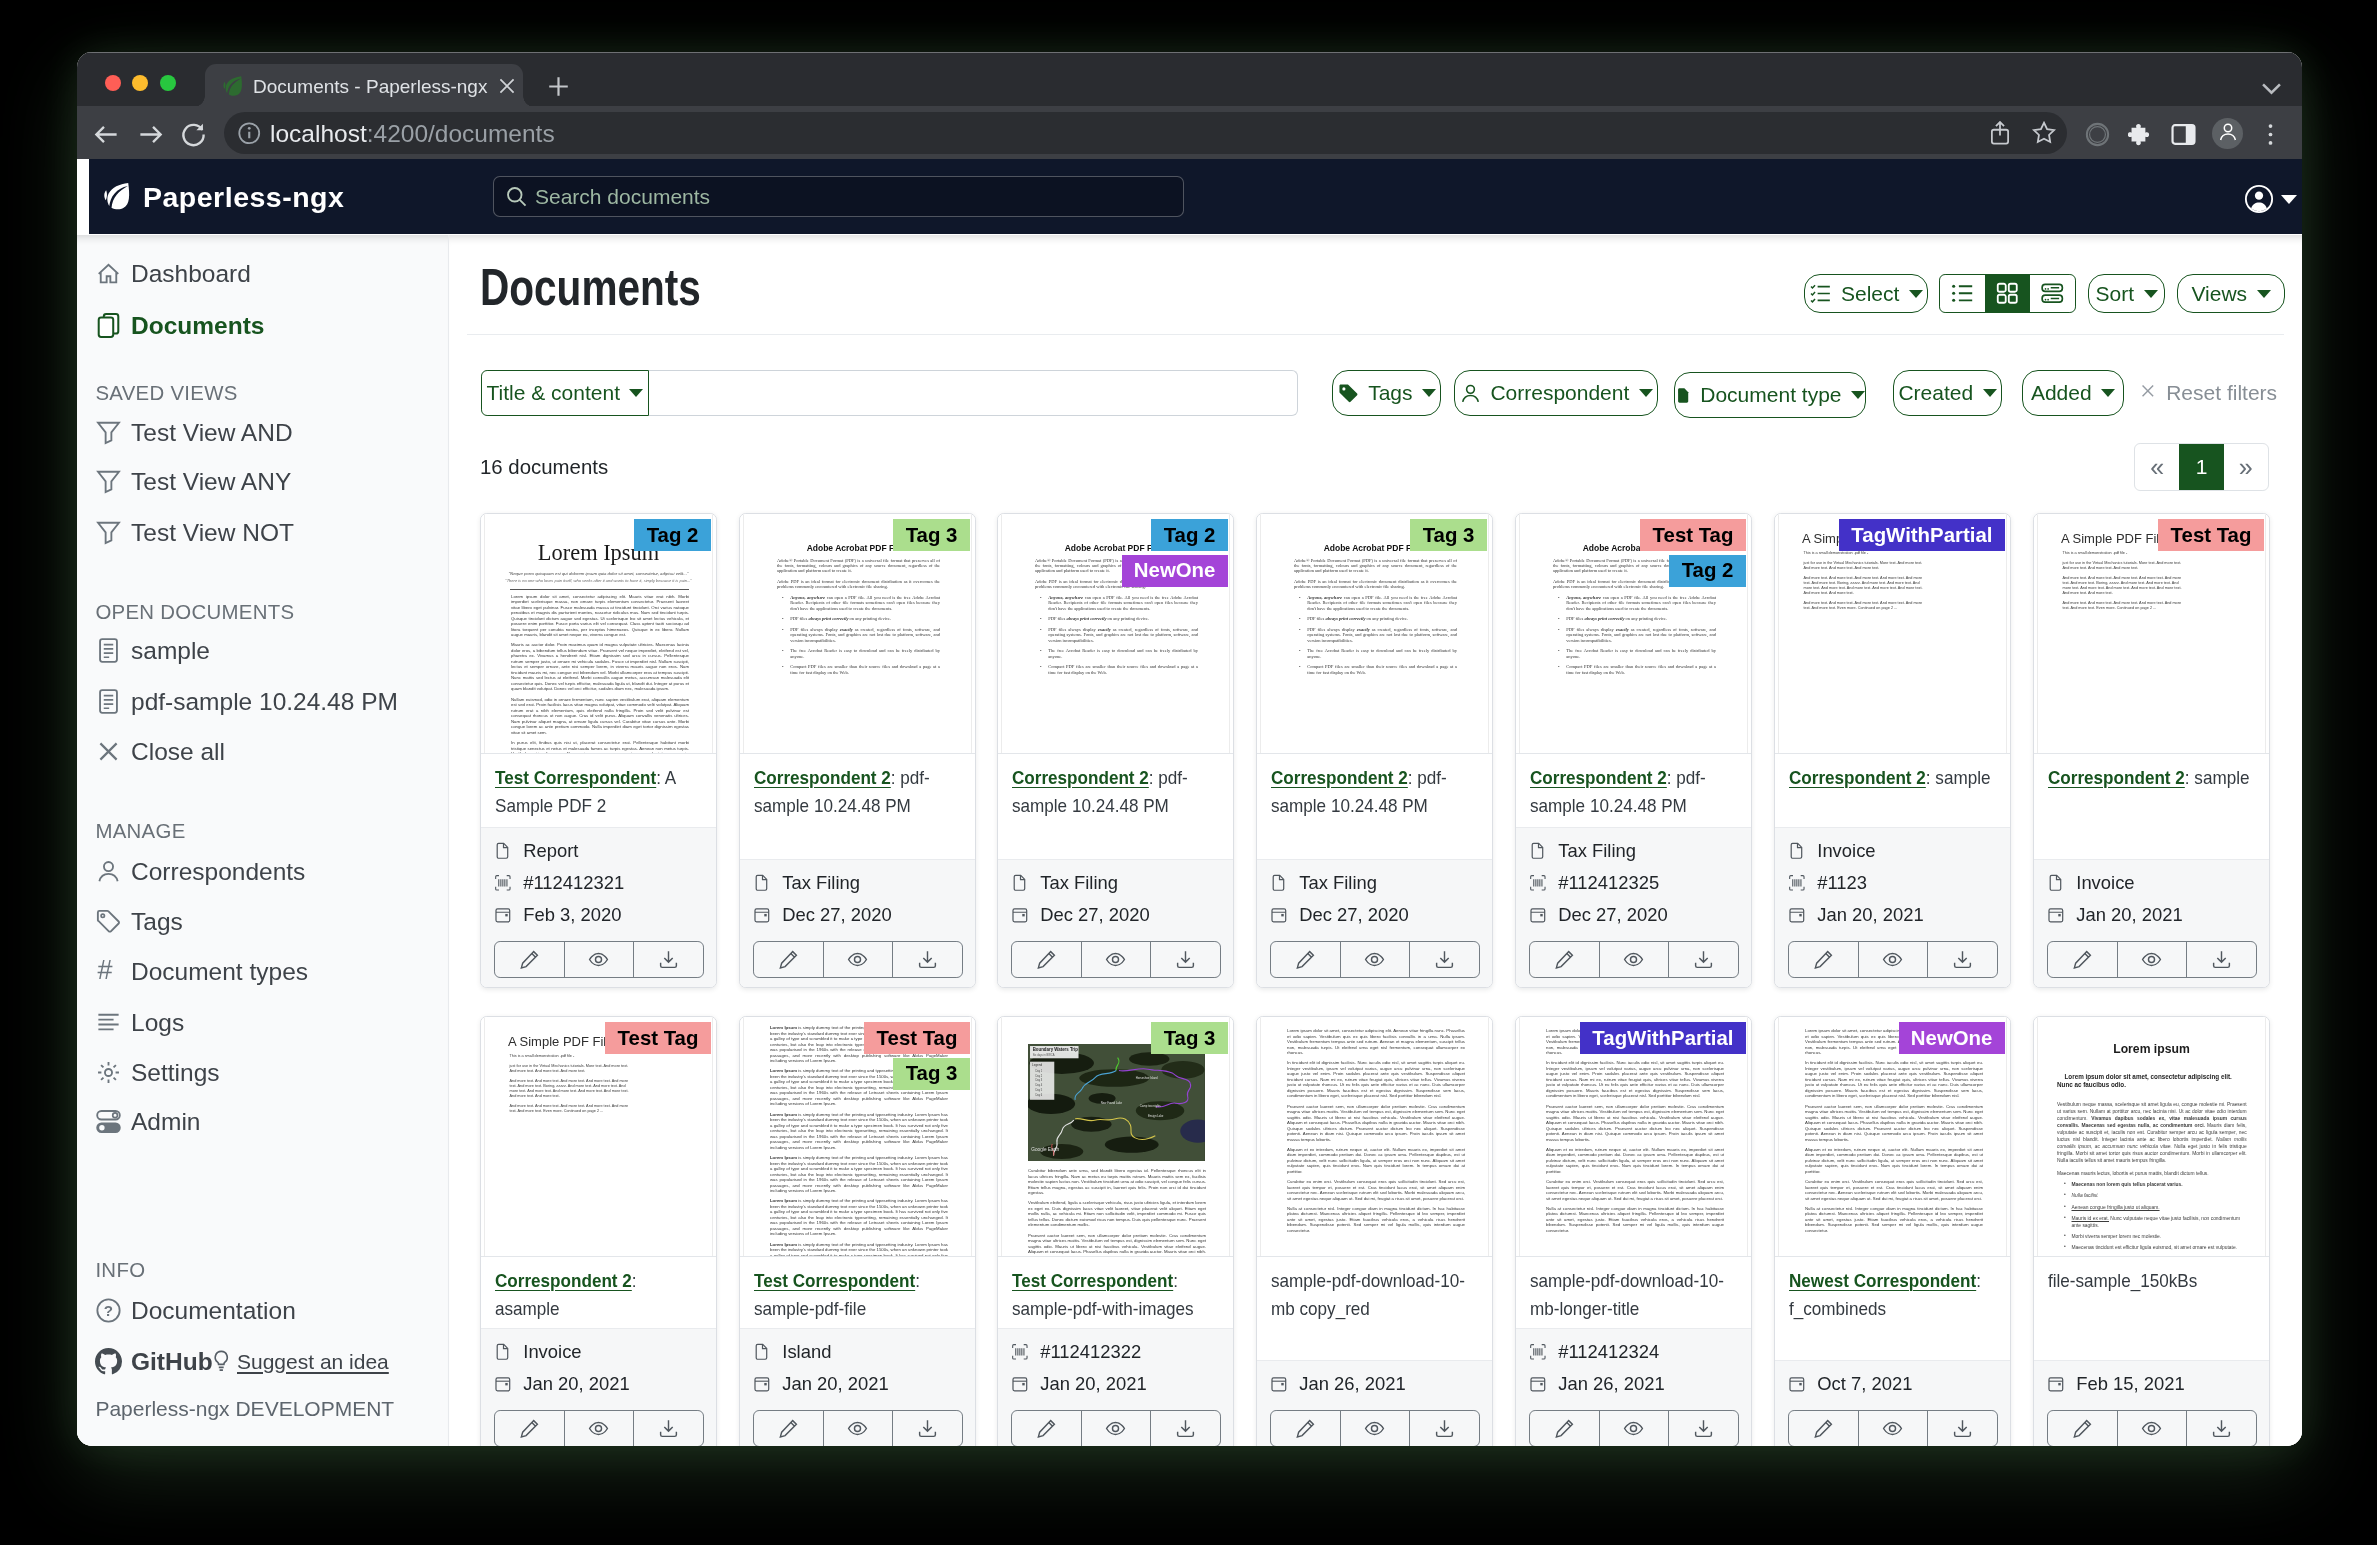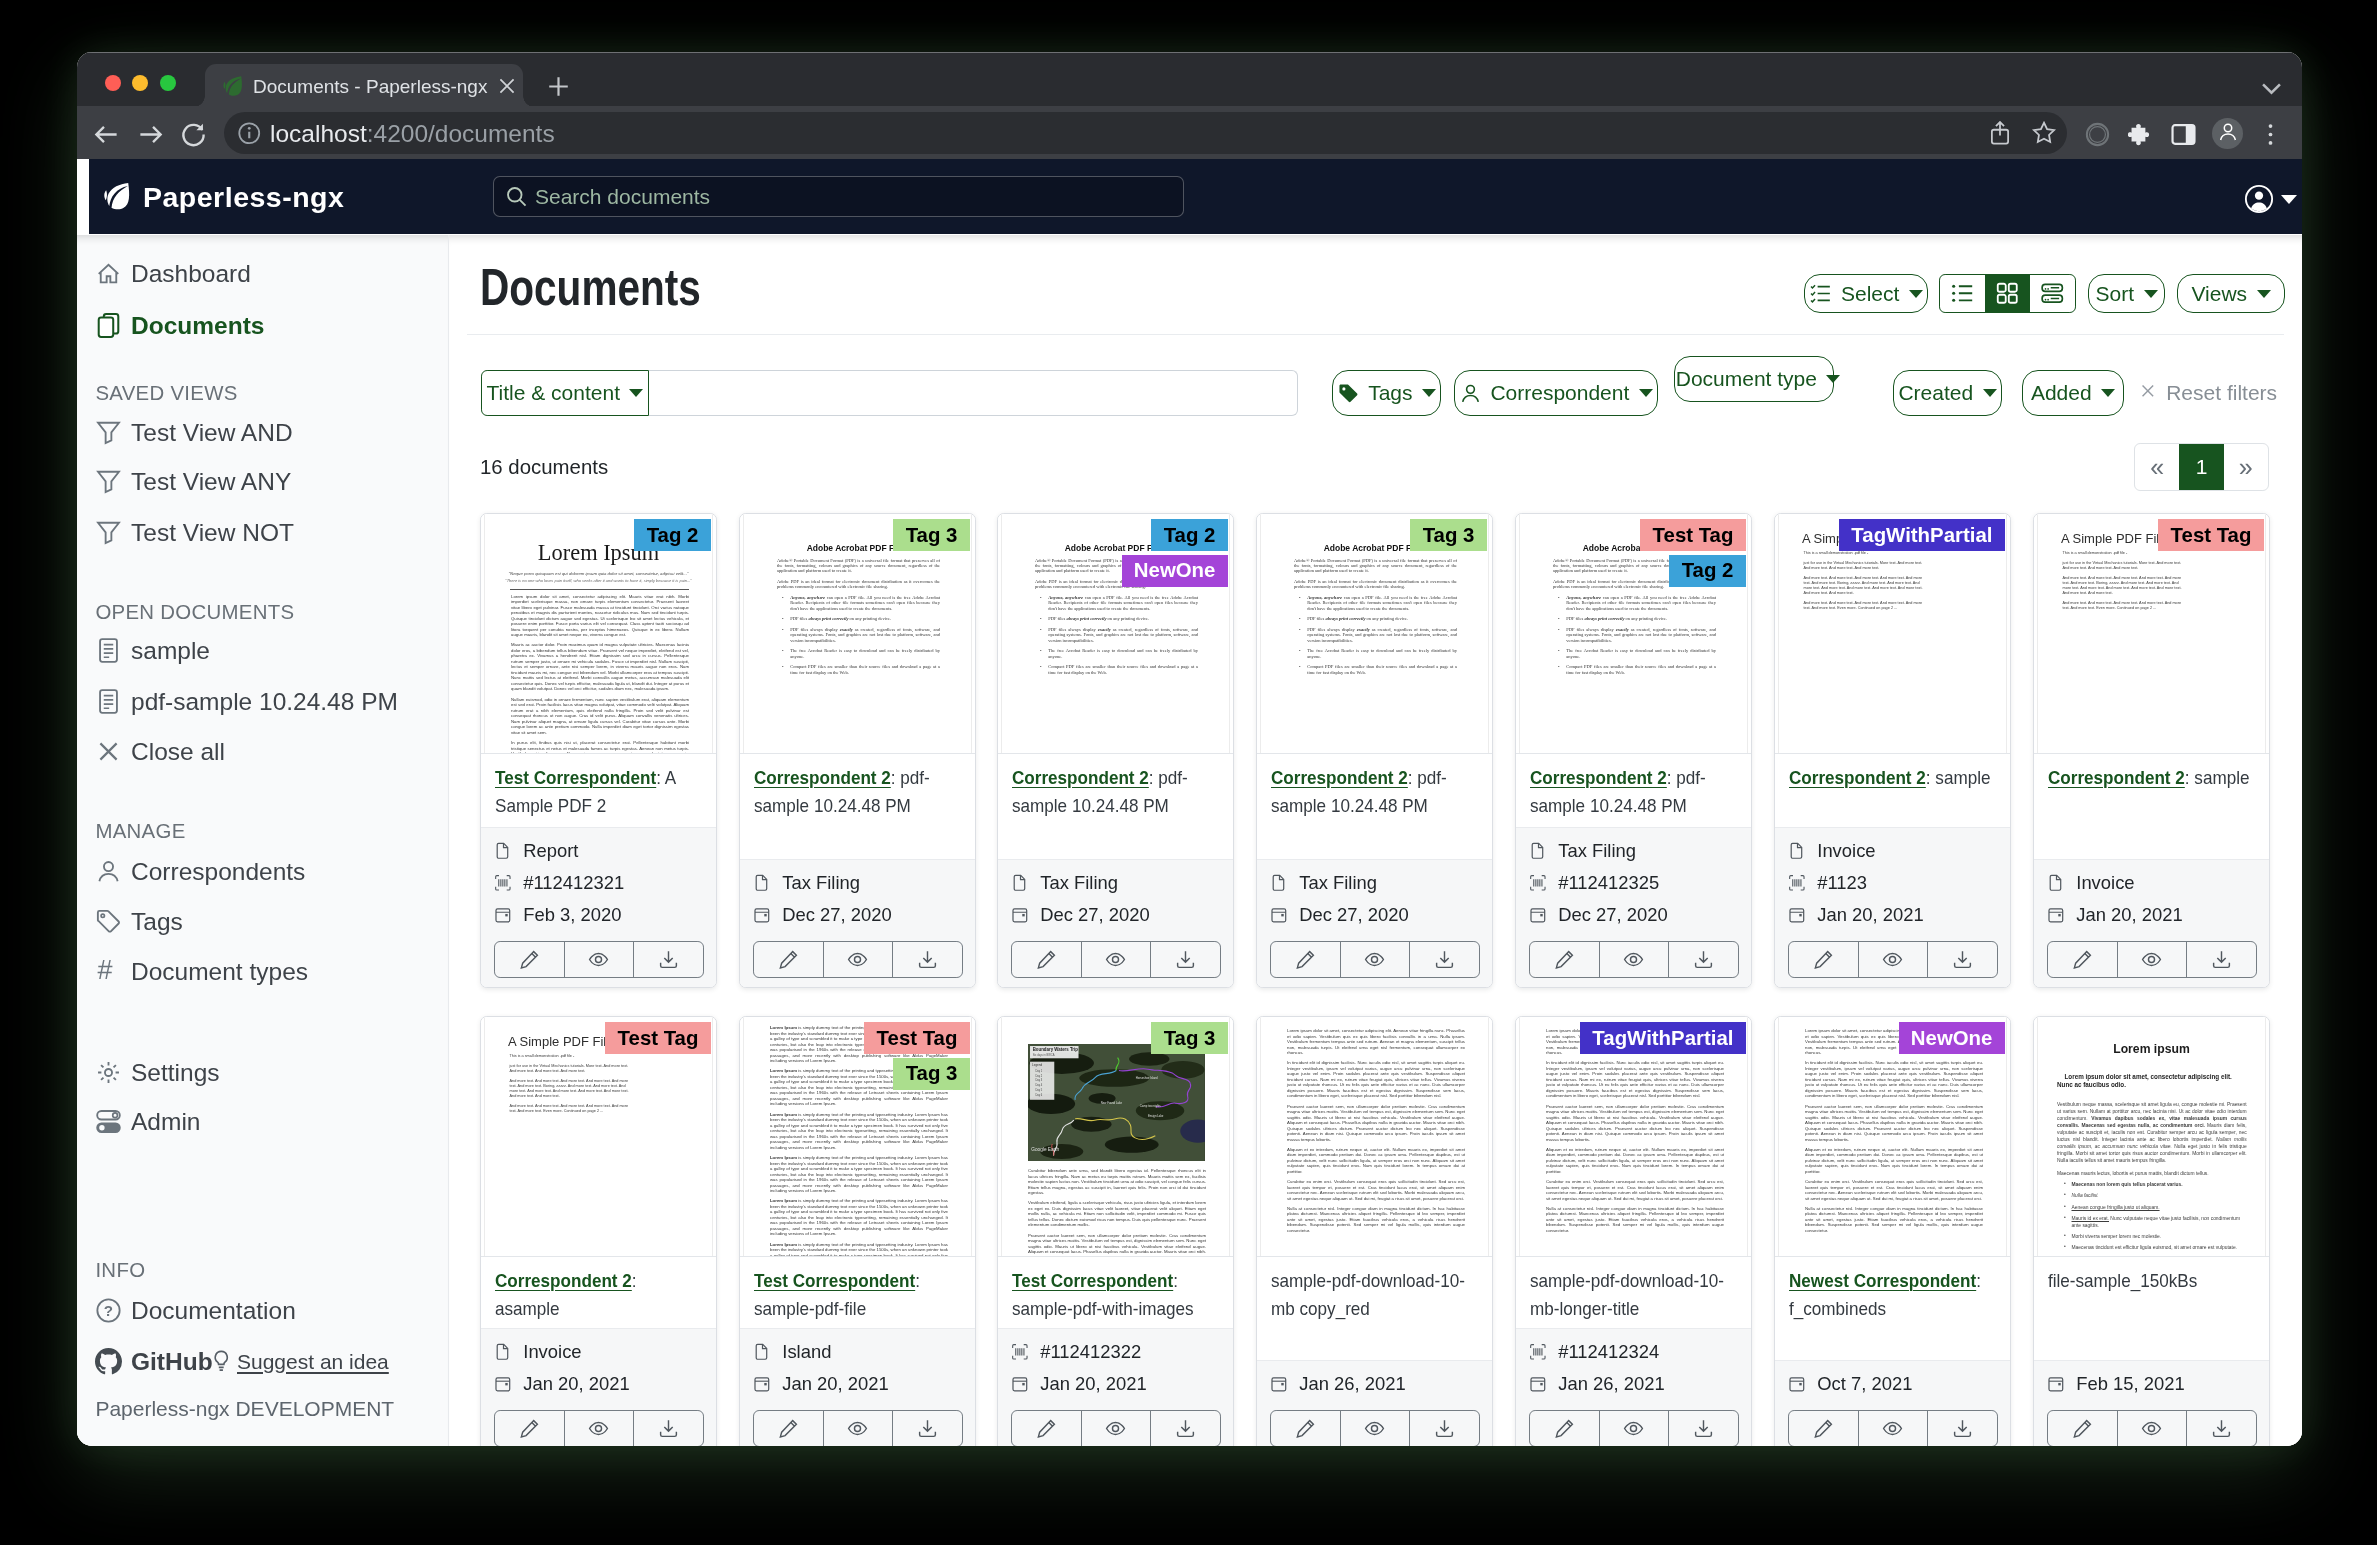--- a/index.html
+++ b/index.html
@@ -362,20 +362,26 @@
 <div class="snav" style="top:662px">
           <svg viewBox="0 0 16 16" width="27" height="27" style="color:#6c757d">
             <use href="#i-tag"></use>
           </svg>
           <span class="t">Tags</span>
         </div>
 <div class="snav" style="top:712px">
           <span style="position:absolute;left:20.4px;top:50%;transform:translateY(-54%);font-size:27px;color:#6c757d">#</span>
           <span class="t">Document types</span>
         </div>
+<div class="snav" style="top:763px">
+          <svg viewBox="0 0 16 16" width="27" height="27" style="color:#6c757d">
+            <use href="#i-lines"></use>
+          </svg>
+          <span class="t">Logs</span>
+        </div>
 <div class="snav" style="top:813px">
           <svg viewBox="0 0 16 16" width="27" height="27" style="color:#6c757d">
             <use href="#i-gear"></use>
           </svg>
           <span class="t">Settings</span>
         </div>
 <div class="snav" style="top:862px">
           <svg viewBox="0 0 16 16" width="27" height="27" style="color:#6c757d">
             <use href="#i-toggles"></use>
           </svg>
@@ -438,21 +444,21 @@
           <span style="margin-left:8.2px">Tags</span>
           <span class="caret"></span>
         </div>
 <div class="gbtn" style="left:1005px;top:135px;width:204px;height:46px">
           <svg viewBox="0 0 16 16" width="23" height="23">
             <use href="#i-person"></use>
           </svg>
           <span style="margin-left:8.2px">Correspondent</span>
           <span class="caret"></span>
         </div>
-<div class="gbtn" style="left:1225px;top:121px;width:160px;height:46px">
+<div class="gbtn" style="left:1225px;top:137px;width:192px;height:46px">
           <svg viewBox="0 0 16 16" width="23" height="23">
             <use href="#i-filefill"></use>
           </svg>
           <span style="margin-left:8.2px">Document type</span>
           <span class="caret"></span>
         </div>
 <div class="gbtn" style="left:1444px;top:135px;width:109px;height:46px">Created<span class="caret"></span></div>
 <div class="gbtn" style="left:1573px;top:135px;width:102px;height:46px">Added<span class="caret"></span></div>
 <div style="position:absolute;left:1690px;top:135px;height:46px;display:flex;align-items:center;color:#959ba3;font-size:21px">
           <span style="margin-right:9.5px"><svg viewBox="0 0 16 16" width="17.7" height="17.7" style="color:#959ba3">

